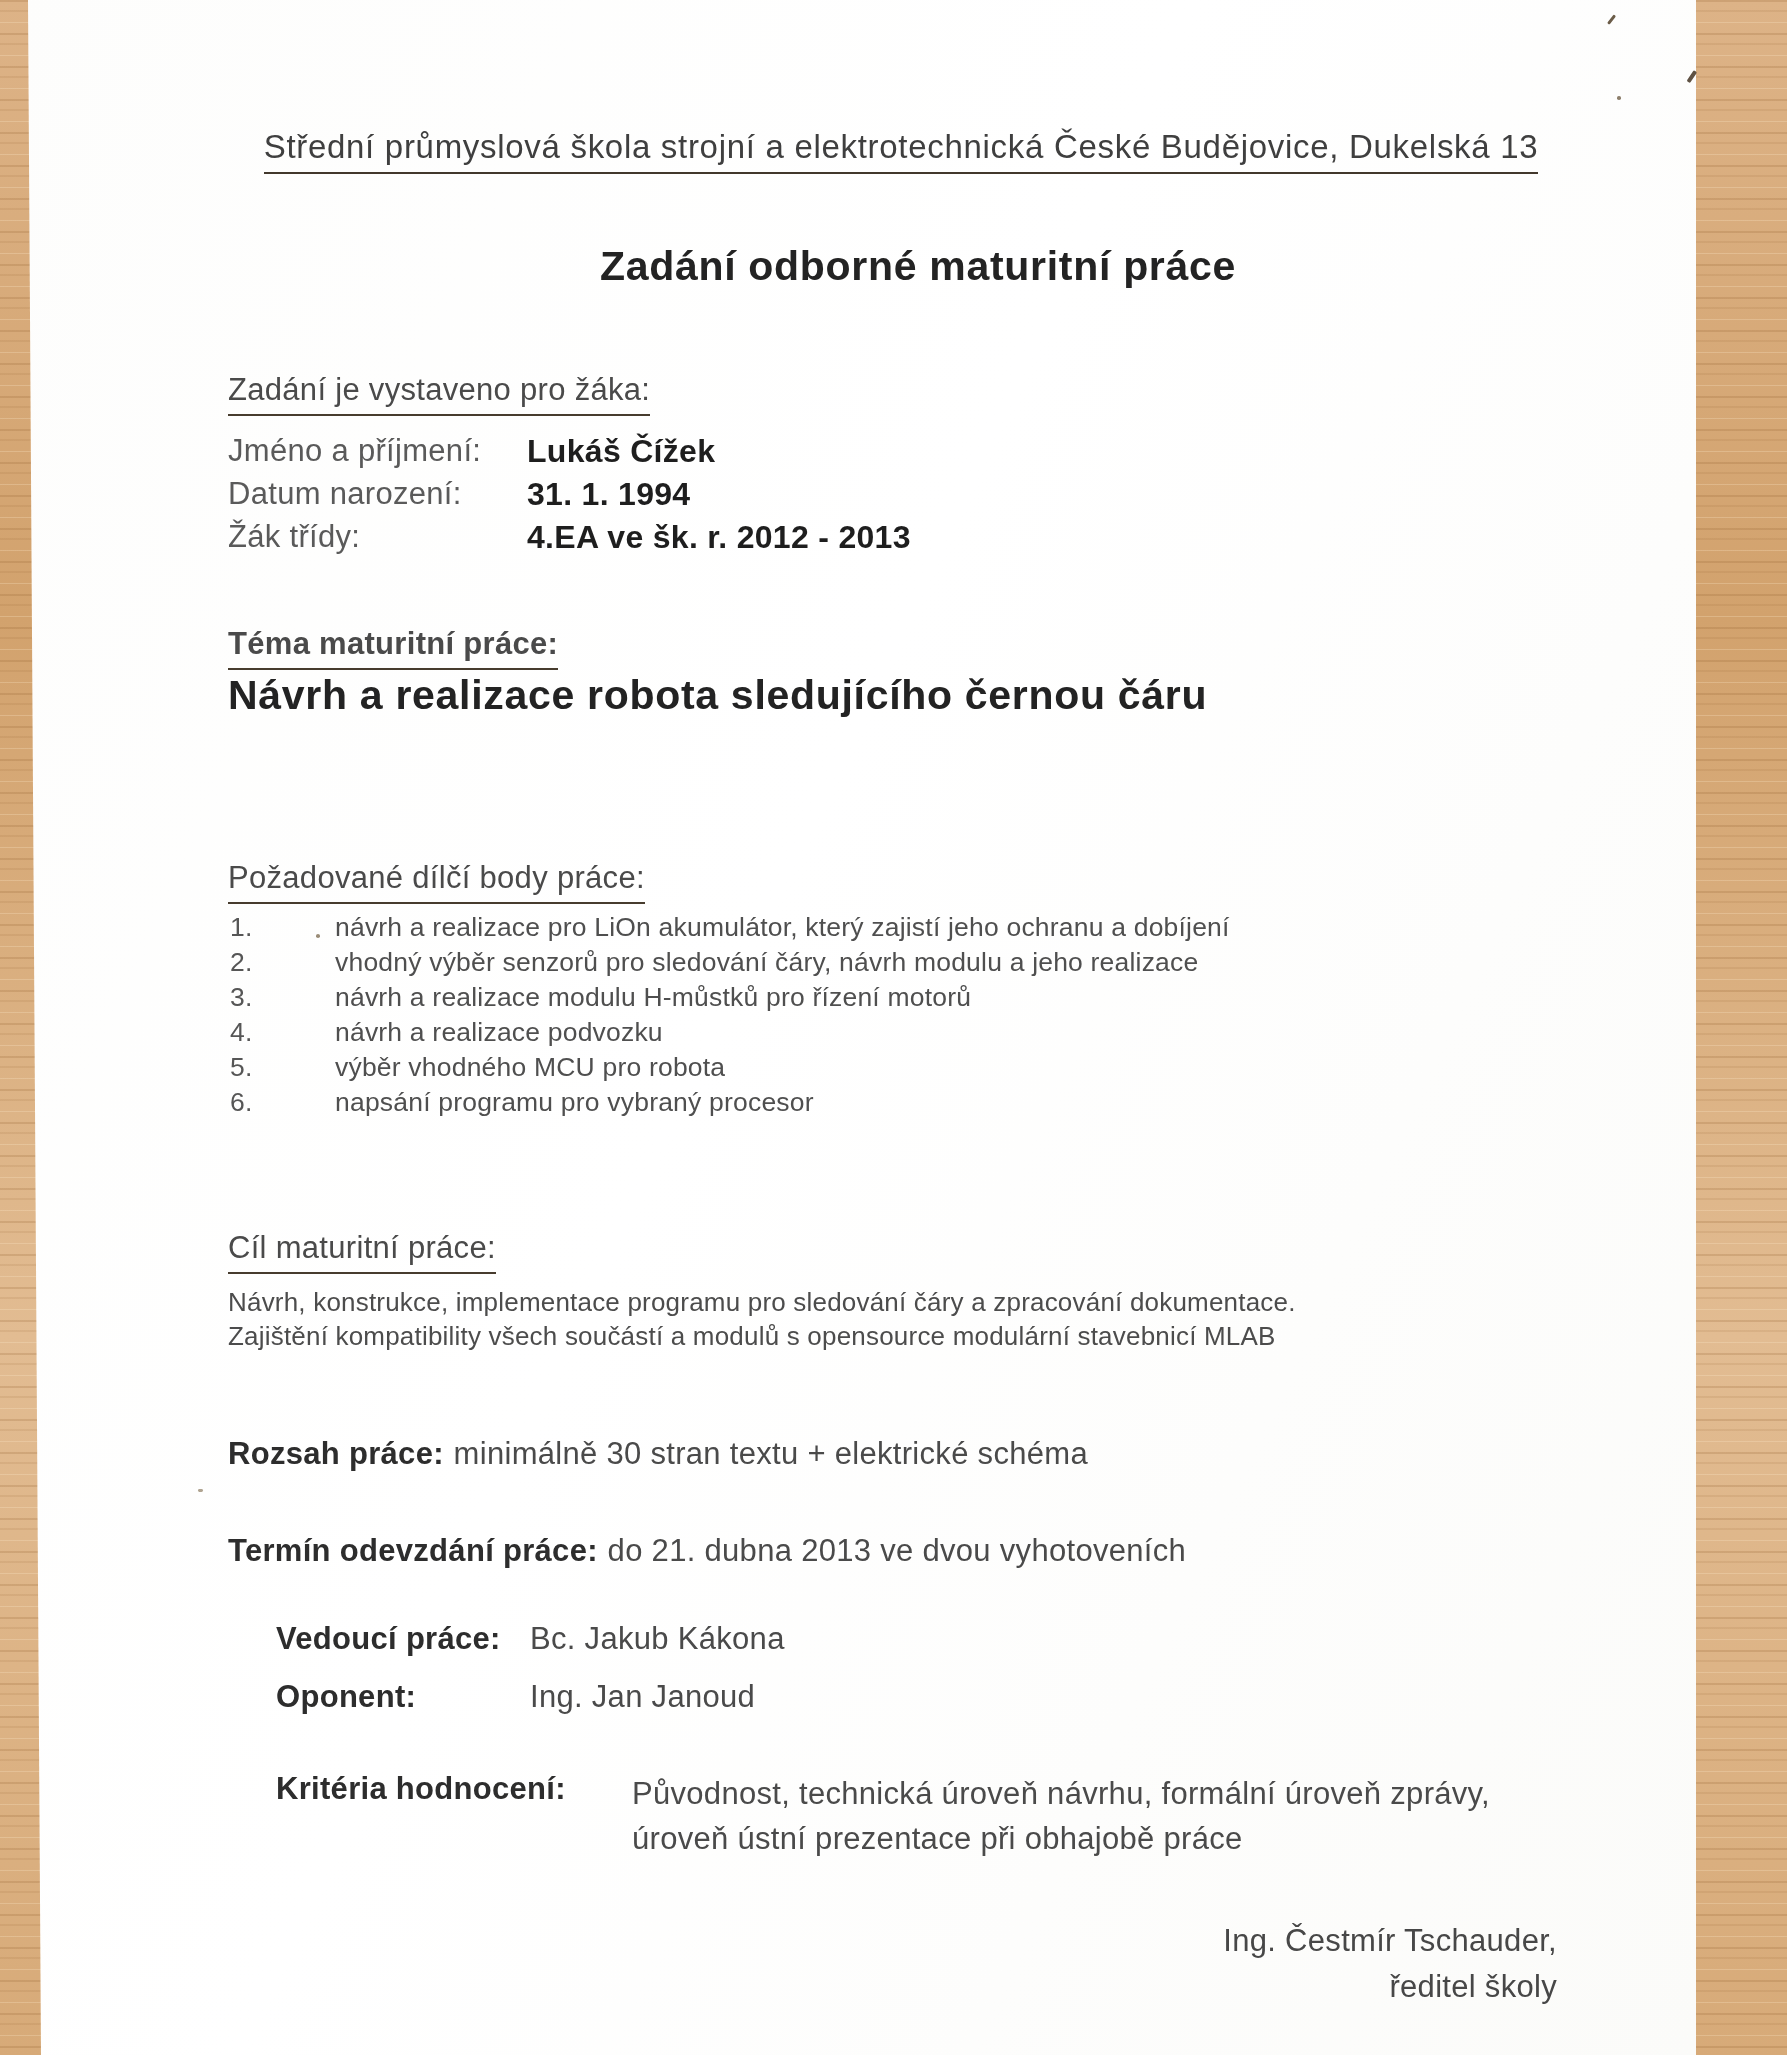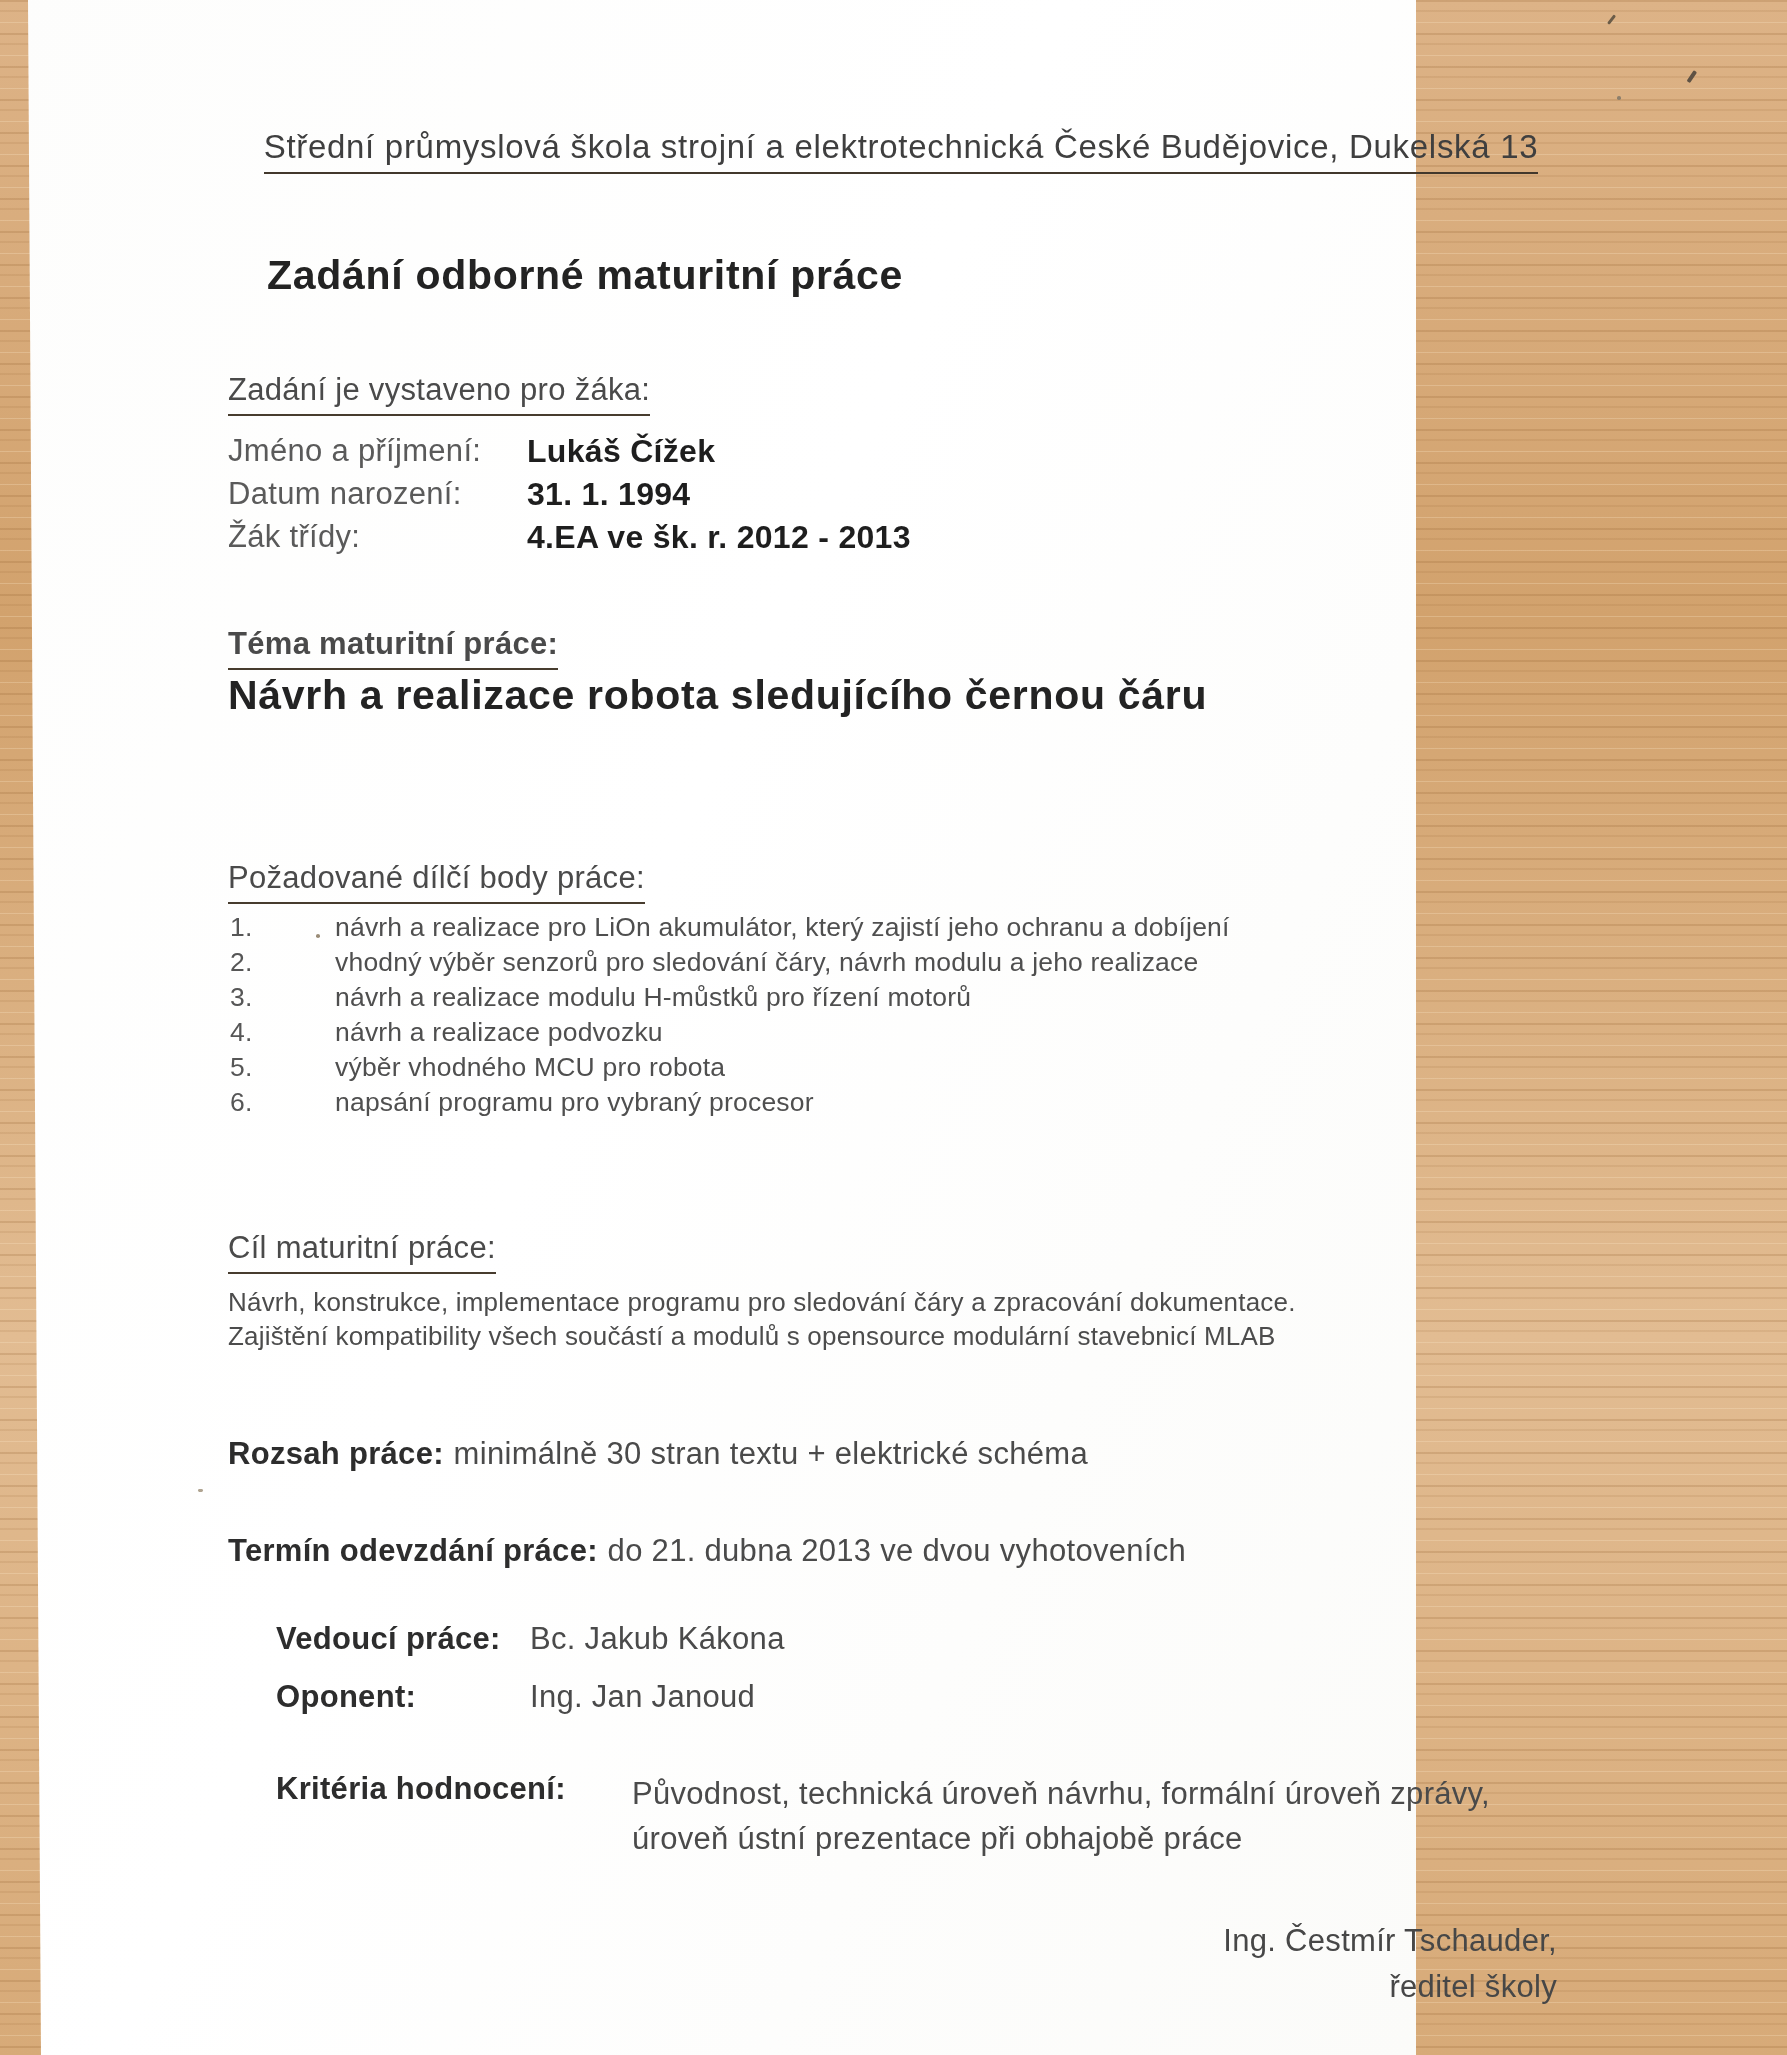--- a/index.html
+++ b/index.html
@@ -25,21 +25,21 @@
         rgba(0,0,0,0) 12px 21.6px,
         rgba(255, 238, 210, 0.25) 21.6px 23px,
         rgba(0,0,0,0) 23px 33px),
       linear-gradient(to bottom, #ddb387, #d2a26d 30%, #e2bc92 65%, #d7aa78);
   }
 
   
   .paper {
     position: absolute;
     left: 0; top: 0;
-    width: 1416px;
+    width: 1696px;
     height: 2056px;
     background: linear-gradient(115deg, #fdfdfc 0%, #ffffff 45%, #fbfbf9 100%);
     clip-path: polygon(28px 0px, 1760px 0px, 1776px 2056px, 41px 2056px);
   }
 
   
   .school-header {
     position: absolute;
     left: 241px; top: 128px;
     width: 1320px;
@@ -51,22 +51,22 @@
   .school-header .u {
     display: inline-block;
     padding-bottom: 6.3px;
     border-bottom: 2.8px solid #42382c;
   }
 
   .doc-title {
     position: absolute;
     left: 258px; top: 243px;
     width: 1320px;
-    margin: 9px;
-    text-align: left;
+    margin: 0;
+    text-align: center;
     font-size: 41px;
     font-weight: bold;
     letter-spacing: 0.7px;
     color: #232323;
   }
 
   
   .section-heading {
     position: absolute;
     left: 228px;

